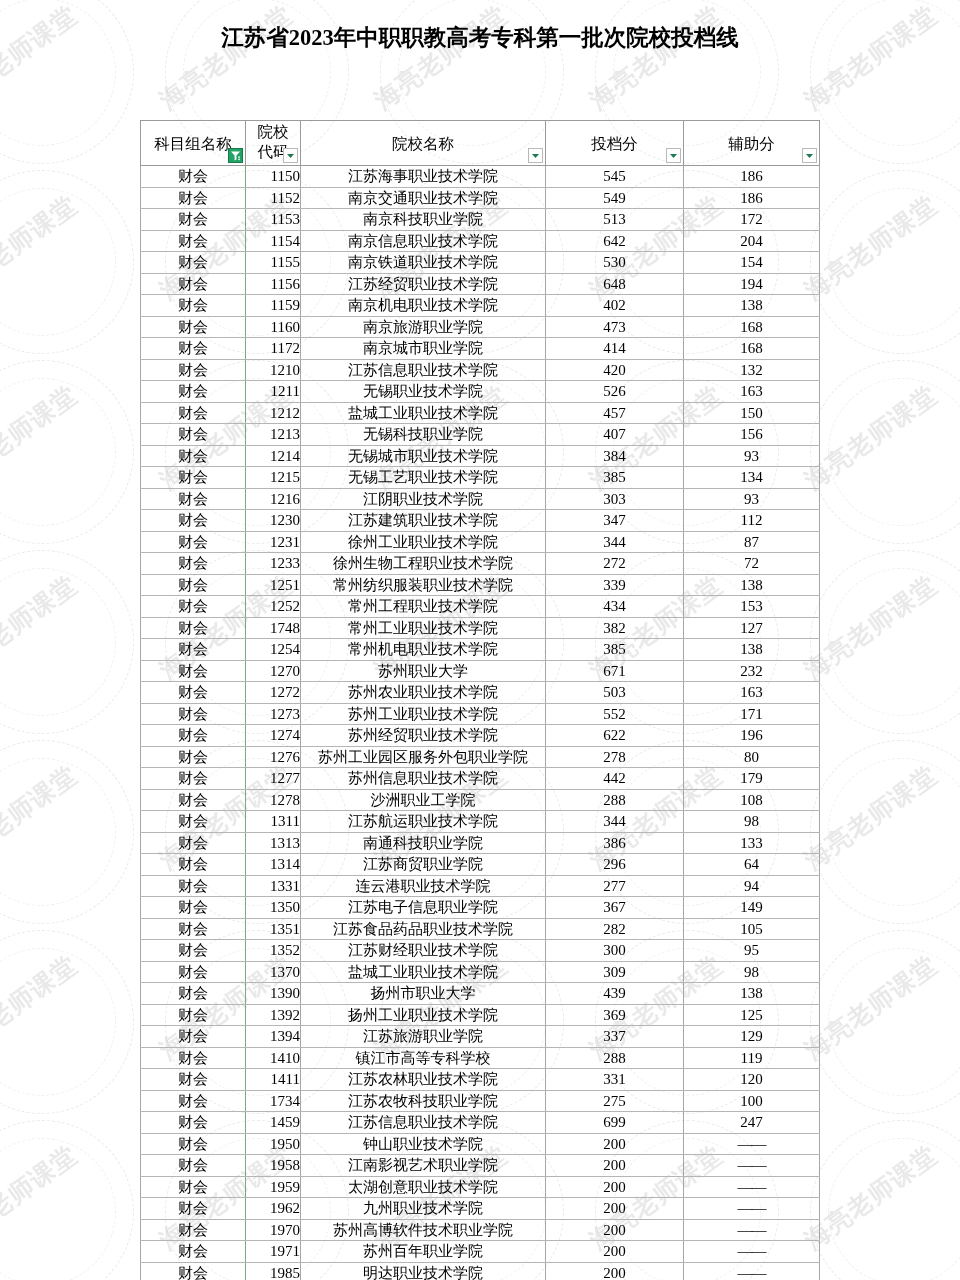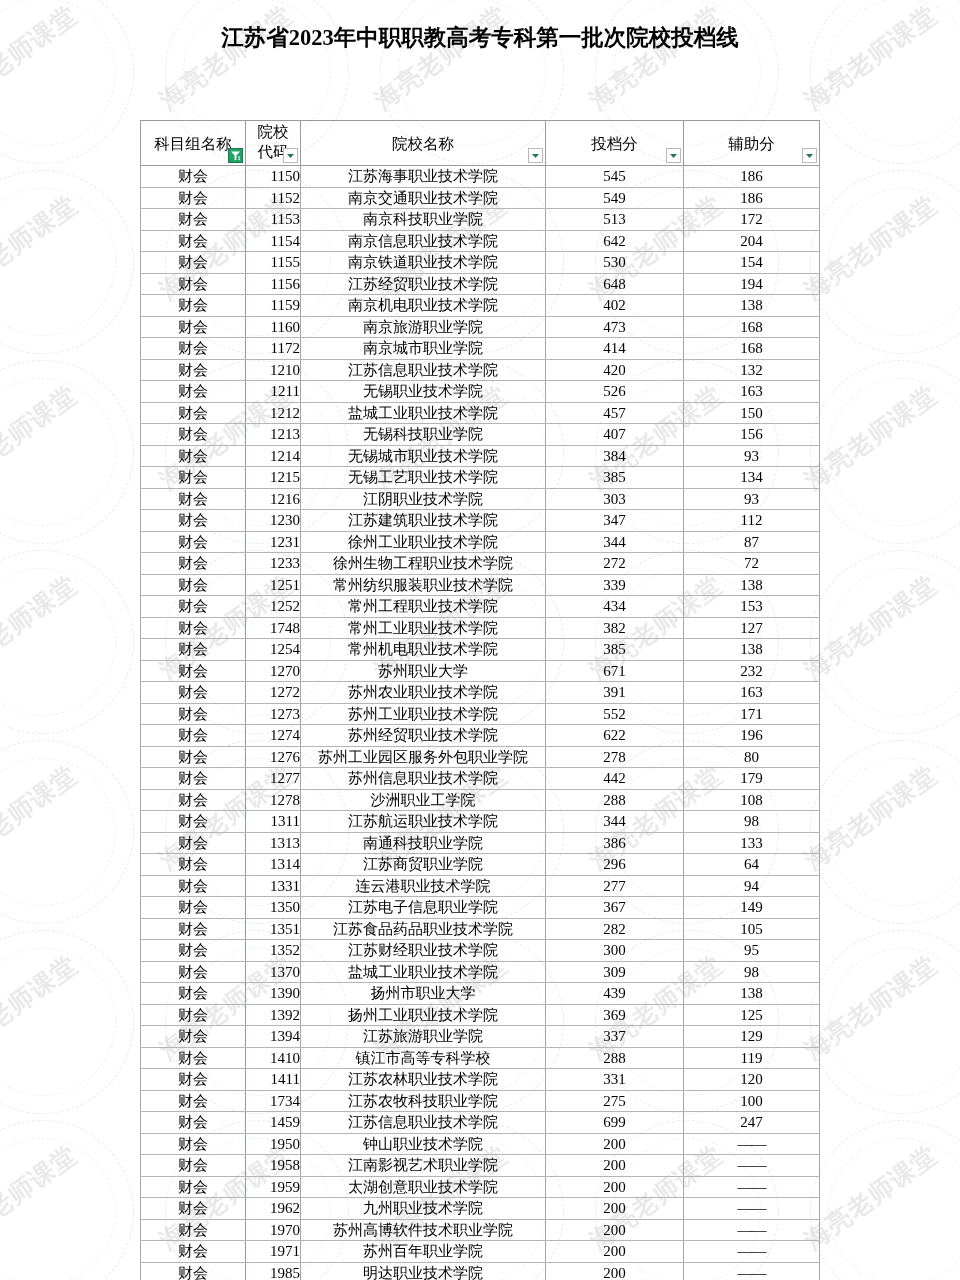--- a/index.html
+++ b/index.html
@@ -563,21 +563,21 @@
         <td class="col-group">财会</td>
         <td class="col-code">1270</td>
         <td class="col-name">苏州职业大学</td>
         <td class="col-score">671</td>
         <td class="col-aux">232</td>
       </tr>
       <tr>
         <td class="col-group">财会</td>
         <td class="col-code">1272</td>
         <td class="col-name">苏州农业职业技术学院</td>
-        <td class="col-score">391</td>
+        <td class="col-score">503</td>
         <td class="col-aux">163</td>
       </tr>
       <tr>
         <td class="col-group">财会</td>
         <td class="col-code">1273</td>
         <td class="col-name">苏州工业职业技术学院</td>
         <td class="col-score">552</td>
         <td class="col-aux">171</td>
       </tr>
       <tr>

